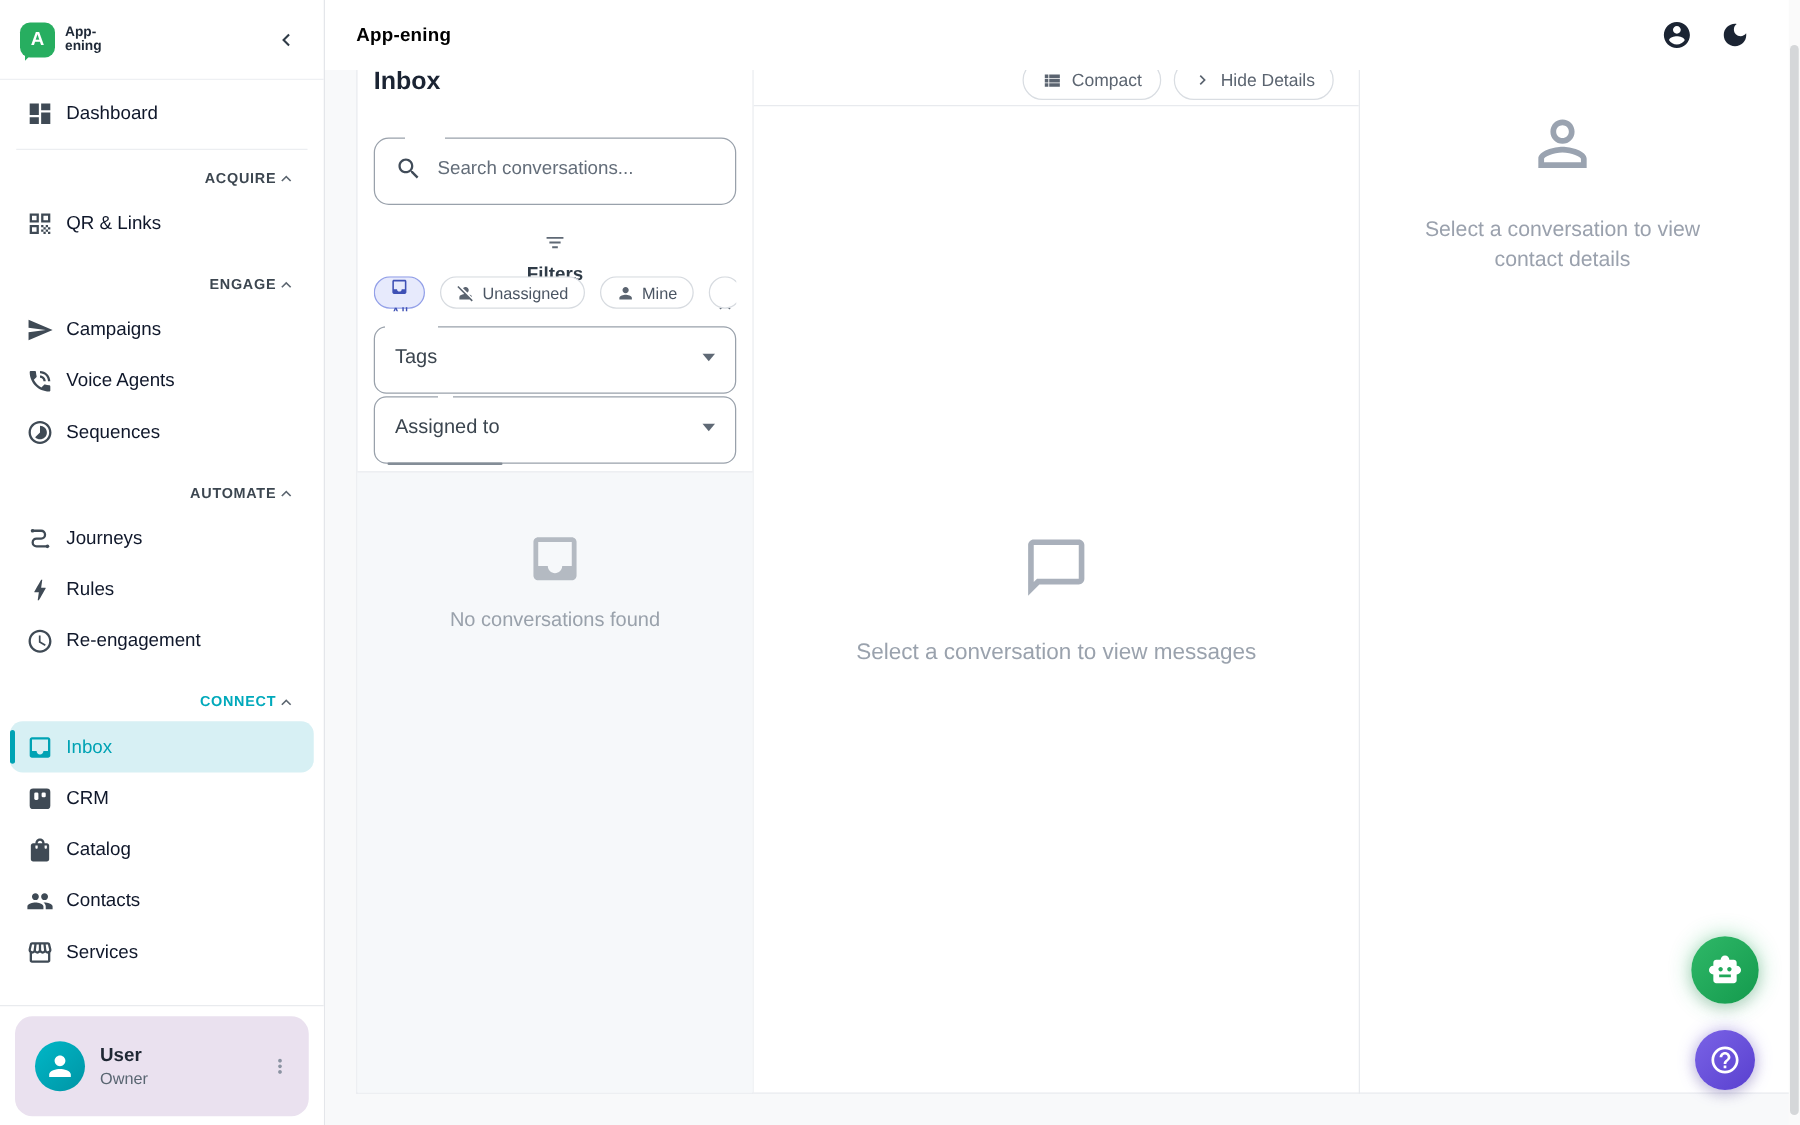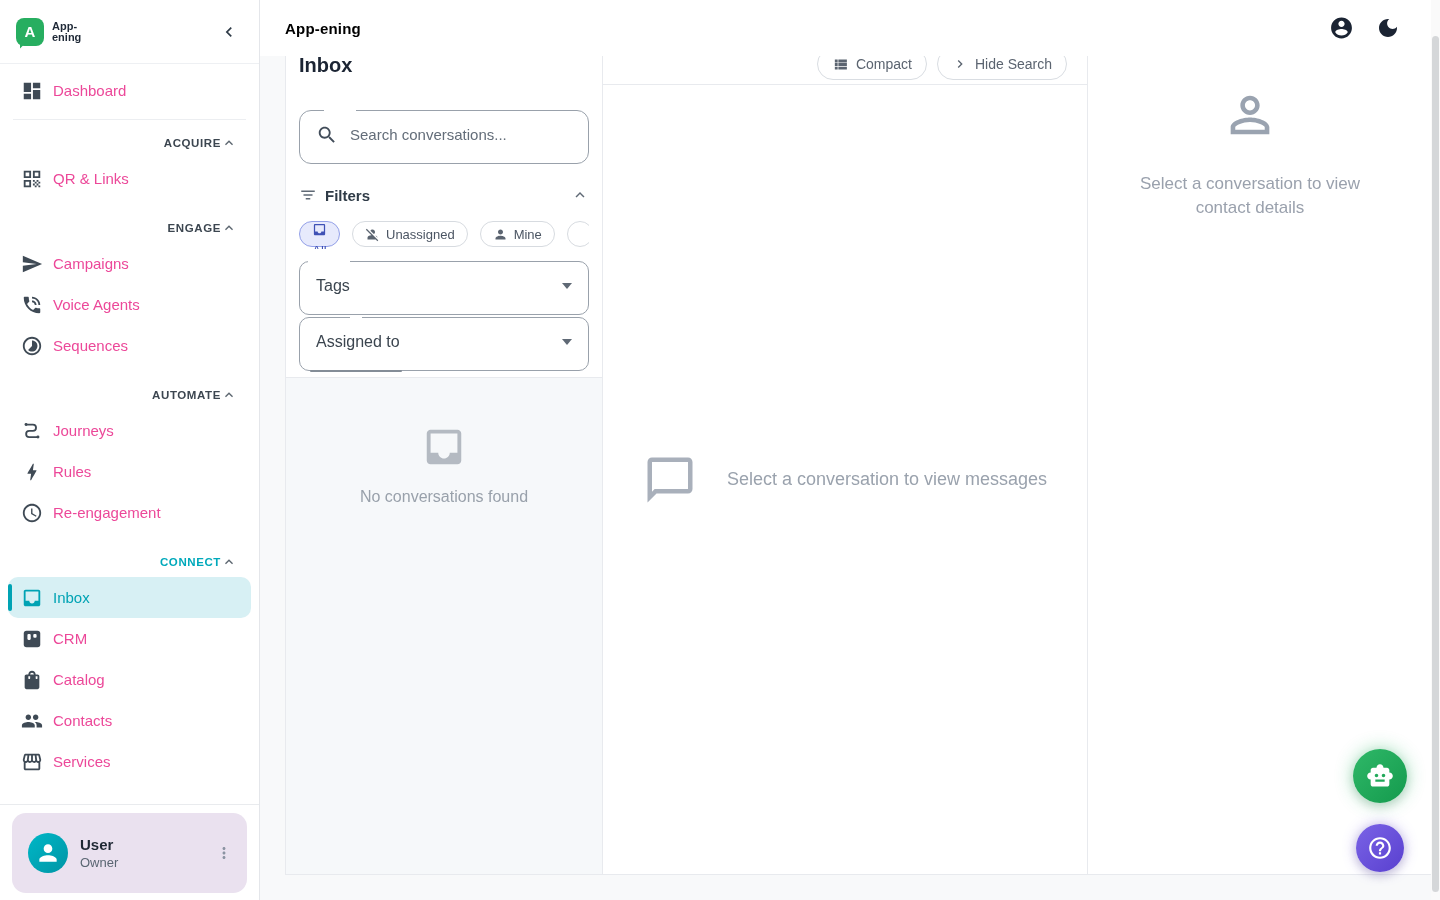--- a/index.html
+++ b/index.html
@@ -9,21 +9,21 @@
 
   
   .sidebar { position:absolute; left:0; top:0; width:260px; height:900px; background:#ffffff; border-right:1px solid #e4e6ea; z-index:10; }
   .sb-header { height:64px; display:flex; align-items:center; justify-content:space-between; padding:0 18px 0 16px; border-bottom:1px solid #eef0f3; }
   .logo { display:flex; align-items:center; gap:8px; }
   .logo-badge { position:relative; width:28px; height:28px; border-radius:8px; background:#27ae60; display:flex; align-items:center; justify-content:center; color:#fff; font-size:15px; font-weight:800; }
   .logo-badge::after { content:""; position:absolute; left:4px; bottom:-3px; width:7px; height:7px; background:#27ae60; clip-path:polygon(0 0,100% 0,0 100%); }
   .logo-text { display:flex; flex-direction:column; font-size:11px; font-weight:700; color:#1f2937; line-height:11px; }
   .collapse-btn { background:none; border:none; cursor:pointer; color:#2f3b47; padding:2px; }
   .sb-nav { position:absolute; top:64px; bottom:96px; left:0; right:0; overflow:hidden; padding:6px 8px 0 8px; }
-  .nav-item { height:41px; display:flex; align-items:center; gap:10px; padding:0 12px 0 13px; font-size:15px; color:#ec4899; border-radius:10px; position:relative; cursor:pointer; }
+  .nav-item { height:41px; display:flex; align-items:center; gap:10px; padding:0 12px 0 13px; font-size:15px; color:#0f172a; border-radius:10px; position:relative; cursor:pointer; }
   .nav-item .ni-icon { width:22px; height:22px; color:#3f4a55; flex:none; }
   .nav-item.active { background:#d7f0f4; color:#00a3b4; font-weight:500; }
   .nav-item.active .ni-icon { color:#00a3b4; }
   .nav-item.active::before { content:""; position:absolute; left:0; top:7px; width:4px; height:27px; background:#00a3b4; border-radius:3px; }
   .nav-divider { border-top:1px solid #eceef1; margin:8px 5px; }
   .nav-section { height:30px; margin-top:14px; display:flex; align-items:center; justify-content:flex-end; padding:0 14px 0 13px; }
   .nav-section.first { margin-top:6px; }
   .nav-section .ns-label { font-size:11.5px; font-weight:700; letter-spacing:.6px; color:#3c4650; }
   .nav-section.accent .ns-label { color:#00a9bb; }
   .nav-section .ns-chev { color:#5c6670; }
@@ -52,40 +52,40 @@
   fieldset.outlined legend { font-size:0; height:4px; padding:0; }
   fieldset.legend-search legend { margin-left:24px; width:32px; }
   fieldset.legend-tags legend { margin-left:8px; width:42px; }
   fieldset.legend-assigned legend { margin-left:50px; width:12px; }
   .fld-inner { position:absolute; left:0; right:0; top:-6px; bottom:0; display:flex; align-items:center; padding:0 16px; gap:12px; }
   .search-input { flex:1; border:none; outline:none; background:transparent; font-size:15px; color:#3b454f; font-family:inherit; }
   .search-input::placeholder { color:#636d79; opacity:1; }
   .fld-label { font-size:16px; color:#3b454f; }
   .caret { margin-left:auto; width:0; height:0; border-left:5px solid transparent; border-right:5px solid transparent; border-top:6px solid #5f6975; }
   .search-ic { color:#414c59; }
-  .filters-row { margin-top:21px; height:20px; display:flex; align-items:center; gap:8px; color:#5f6975; }
+  .filters-row { margin-top:21px; height:20px; display:flex; align-items:center; gap:8px; color:#5f6975;flex-direction:column; }
   .filters-label { font-size:15px; font-weight:600; color:#2f3b47; }
   .filters-chev { margin-left:auto; color:#5f6975; cursor:pointer; }
   .chips-row { margin-top:16px; height:28px; display:flex; gap:12px; overflow:hidden; white-space:nowrap; }
   .chip { display:inline-flex; align-items:center; gap:6px; height:26px; padding:0 12px; border-radius:13px; border:1px solid #d7dbe0; background:#fff; color:#4b5563; font-size:13px; flex:none; cursor:pointer; }
   .chip .chip-ic { color:#5b6470; }
   .chip.selected { background:#e7eafc; border-color:#93a0e8; color:#3f51b5;flex-direction:column; }
   .chip.selected .chip-ic { color:#3f51b5; }
   fieldset.tags { margin-top:10px; border-radius:10px; }
   fieldset.assigned { margin-top:0; border-radius:10px; }
   .assigned-artifact { position:absolute; left:10px; bottom:-2px; width:92px; height:2px; background:#848d97; border-radius:1px; }
   .pi-list { flex:1; background:#f6f8fa; display:flex; flex-direction:column; align-items:center; padding-top:46px; gap:18px; }
   .pi-empty-ic { color:#b4bac2; }
   .pi-empty-txt { font-size:16px; color:#99a1ab; }
 
   .panel-messages { left:343px; width:485px; border-right:1px solid #e8eaee; border-bottom:1px solid #e8eaee; display:flex; flex-direction:column; }
   .pm-header { height:29px; border-bottom:1px solid #e8eaee; overflow:hidden; display:flex; justify-content:flex-end; gap:10px; padding-right:20px; flex:none; }
   .pill-btn { margin-top:-8px; height:32px; border-radius:17px; border:1px solid #d9dde2; background:#fff; color:#5b6470; font-size:14px; font-family:inherit; display:flex; align-items:center; gap:7px; padding:0 14px; cursor:pointer; flex:none; }
   .pill-btn .pb-ic { color:#5b6470; }
-  .pm-empty { flex:1; display:flex; flex-direction:row; align-items:center; justify-content:center; gap:30px; }
+  .pm-empty { flex:1; display:flex; flex-direction:column; align-items:center; justify-content:center; gap:30px; }
   .pm-empty-ic { color:#a9b0bb; }
   .pm-empty-txt { font-size:18px; color:#9aa2ad; }
 
   .panel-details { left:828px; right:0; border-bottom:1px solid #e8eaee; display:flex; flex-direction:column; align-items:center; padding:30px 28px 0 0; gap:28px; }
   .pd-empty-ic { color:#9aa3b0; }
   .pd-empty-txt { font-size:17px; line-height:24px; color:#9aa1ad; text-align:center; max-width:250px; }
 
   
   .fab { position:absolute; border:none; border-radius:50%; display:flex; align-items:center; justify-content:center; cursor:pointer; z-index:20; color:#fff; }
   .fab-bot { left:1353px; top:749px; width:54px; height:54px; background:linear-gradient(135deg,#2fb868,#149a4d); box-shadow:0 0 18px rgba(47,184,104,.45), 0 4px 10px rgba(0,0,0,.12); }
@@ -400,21 +400,21 @@
             </svg>
           </span>
         <span>Compact</span>
       </button>
       <button class="pill-btn">
         <span class="pb-ic">
             <svg width="16" height="16" viewBox="0 0 24 24" fill="currentColor">
               <path d="M10 6L8.59 7.41 13.17 12l-4.58 4.59L10 18l6-6z"></path>
             </svg>
           </span>
-        <span>Hide Search</span>
+        <span>Hide Details</span>
       </button>
     </div>
     <div class="pm-empty">
       <span class="pm-empty-ic">
           <svg width="54" height="54" viewBox="0 0 24 24" fill="currentColor">
             <path d="M20 2H4c-1.1 0-2 .9-2 2v18l4-4h14c1.1 0 2-.9 2-2V4c0-1.1-.9-2-2-2zm0 14H5.17L4 17.17V4h16v12z"></path>
           </svg>
         </span>
       <span class="pm-empty-txt">Select a conversation to view messages</span>
     </div>

